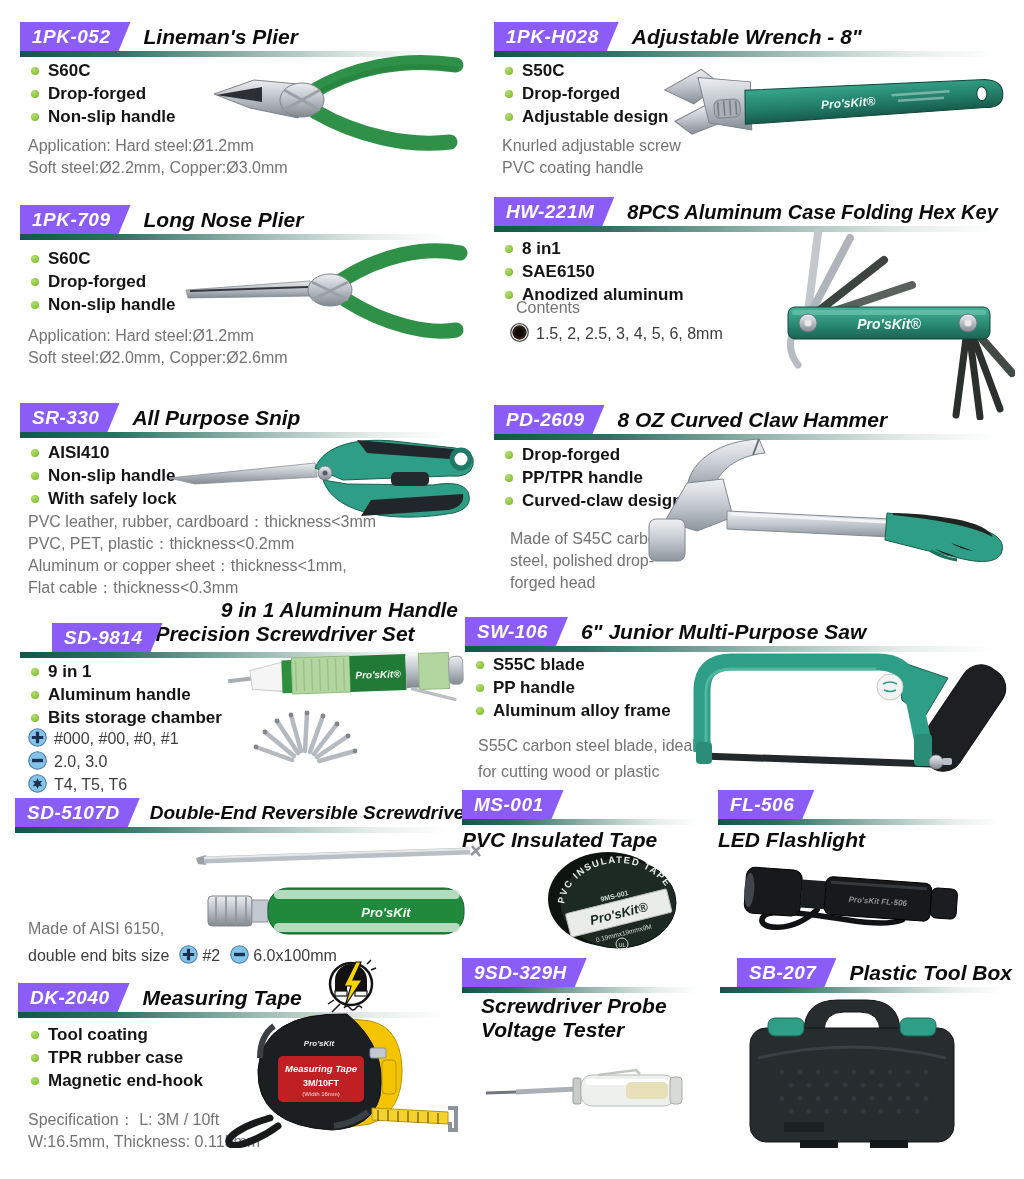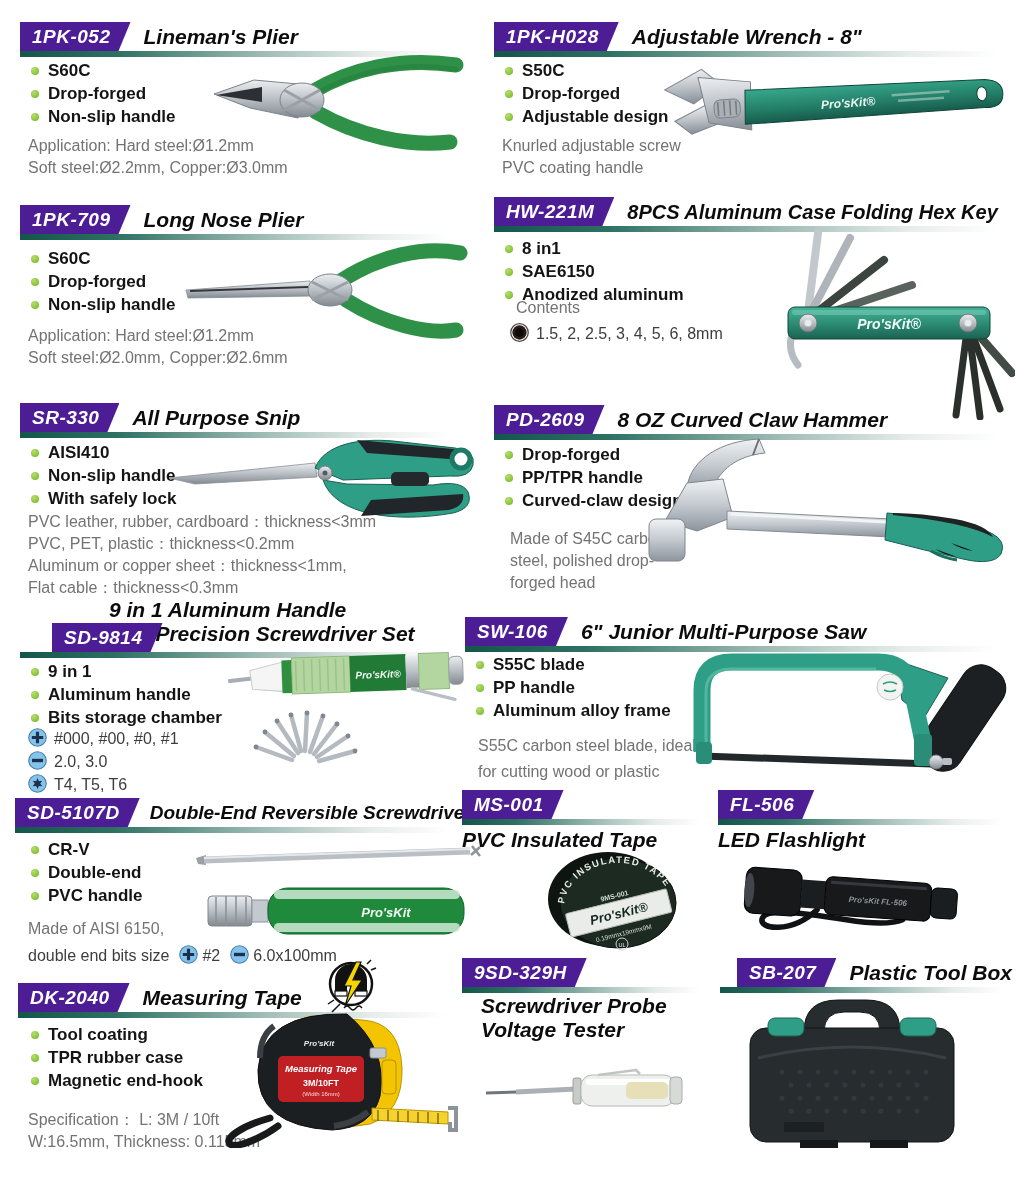--- a/index.html
+++ b/index.html
@@ -1,20 +1,20 @@
 <!DOCTYPE html>
 <html><head>
 <meta charset="utf-8">
 <style>
   html,body{margin:0;padding:0;background:#fff;}
   .canvas{position:relative;width:1024px;height:1179px;background:#ffffff;overflow:hidden;
           font-family:"Liberation Sans",sans-serif;}
   .card{position:absolute;}
   .hdr{position:absolute;white-space:nowrap;}
-  .code{position:relative;display:inline-block;background:#4c1d95;color:#ffffff;
+  .code{position:relative;display:inline-block;background:#8b5cf6;color:#ffffff;
         font-style:italic;font-weight:700;font-size:19px;line-height:29px;
         padding:0 20px 0 12px;letter-spacing:.5px;
         clip-path:polygon(0 0,100% 0,calc(100% - 12px) 100%,0 100%);}
   .ttl{display:inline-block;vertical-align:top;font-style:italic;font-weight:700;
        font-size:21px;line-height:30px;color:#0c0c0c;padding-left:13px;white-space:nowrap;}
   .strip{position:absolute;left:0;top:29px;height:6px;
          background:linear-gradient(to right,#14564a 0%,#2e7163 22%,#9fbcb4 55%,#e7edeb 80%,#ffffff 97%);}
   .subttl{position:absolute;font-style:italic;font-weight:700;font-size:21px;line-height:24px;color:#0c0c0c;white-space:pre-line;}
   .blt{position:absolute;list-style:none;margin:0;padding:0;}
   .blt li{position:relative;padding-left:18px;font-weight:700;font-size:17px;line-height:23px;color:#141414;}
@@ -224,21 +224,21 @@
     <rect x="14" y="94" width="36" height="42" rx="7" fill="url(#mh)" stroke="#80868e"></rect>
     <path d="M92,86 L256,94 L256,112 L92,104 Z" fill="url(#mh)" stroke="#868c94"></path>
     <path d="M96,89 L252,97" stroke="#f2f4f6" stroke-width="3"></path>
     <path d="M252,88 Q326,94 356,108 Q372,116 366,129 Q358,141 328,134 Q288,125 250,115 Z" fill="#2f9e86" stroke="#186050"></path>
     <path d="M258,90 Q330,97 358,112 Q352,100 320,94 Q286,88 258,88 Z" fill="#1d2421"></path>
     <path d="M300,124 q10,6 22,8 M316,118 q10,6 22,8" stroke="#1d7citrus" stroke-width="0"></path>
     <path d="M296,126 q12,7 26,9" stroke="#19705c" stroke-width="3" fill="none"></path>
   </svg>
 
   <section class="card" style="left:20px;top:598px;width:442px;height:200px;">
-    <div class="subttl" style="left:89px;top:0;width:330px;text-align:left;">9 in 1 Aluminum Handle</div>
+    <div class="subttl" style="left:108px;top:0;width:330px;text-align:right;">9 in 1 Aluminum Handle</div>
     <div class="subttl" style="left:100px;top:24px;width:330px;text-align:center;">Precision Screwdriver Set</div>
     <div class="hdr" style="left:0;top:25px;width:442px;padding-left:32px;">
       <span class="code">SD-9814</span>
       <div class="strip" style="width:442px;"></div>
     </div>
     <ul class="blt" style="left:10px;top:62px;">
       <li>9 in 1</li>
       <li>Aluminum handle</li>
       <li>Bits storage chamber</li>
     </ul>
@@ -326,25 +326,20 @@
     <rect x="262" y="118" width="10" height="7" rx="2" fill="#b9bfc5"></rect>
     <circle cx="210" cy="47" r="13" fill="#f3f4f1" stroke="#c7cac4"></circle>
     <path d="M203,44 q7,-4 14,0 M204,50 q6,3 12,0" stroke="#2f9e86" stroke-width="1.6" fill="none"></path>
   </svg>
 
   <section class="card" style="left:15px;top:798px;width:447px;height:180px;">
     <div class="hdr" style="left:0;top:0;width:447px;">
       <span class="code">SD-5107D</span><span class="ttl" style="font-size:19px;padding-left:10px;">Double-End Reversible Screwdriver</span>
       <div class="strip" style="width:447px;"></div>
     </div>
-    <ul class="blt" style="left:15px;top:40px;">
-      <li>CR-V</li>
-      <li>Double-end</li>
-      <li>PVC handle</li>
-    </ul>
     <div class="desc" style="left:13px;top:120px;">Made of AISI 6150,</div>
     <div class="specrow" style="left:13px;top:145px;">
       <span class="t">double end bits size</span><svg class="bicon2" width="19" height="19" viewBox="0 0 18 18">
           <circle cx="9" cy="9" r="8.3" fill="#85c4ea" stroke="#4a7fa8"></circle>
           <path d="M9,3.6 V14.4 M3.6,9 H14.4" stroke="#1c3050" stroke-width="3"></path>
         </svg><span class="t">#2</span><svg class="bicon2" width="19" height="19" viewBox="0 0 18 18">
           <circle cx="9" cy="9" r="8.3" fill="#85c4ea" stroke="#4a7fa8"></circle>
           <rect x="3.8" y="7.4" width="10.4" height="3.2" fill="#1c3050"></rect>
         </svg><span class="t">6.0x100mm</span>
     </div>

